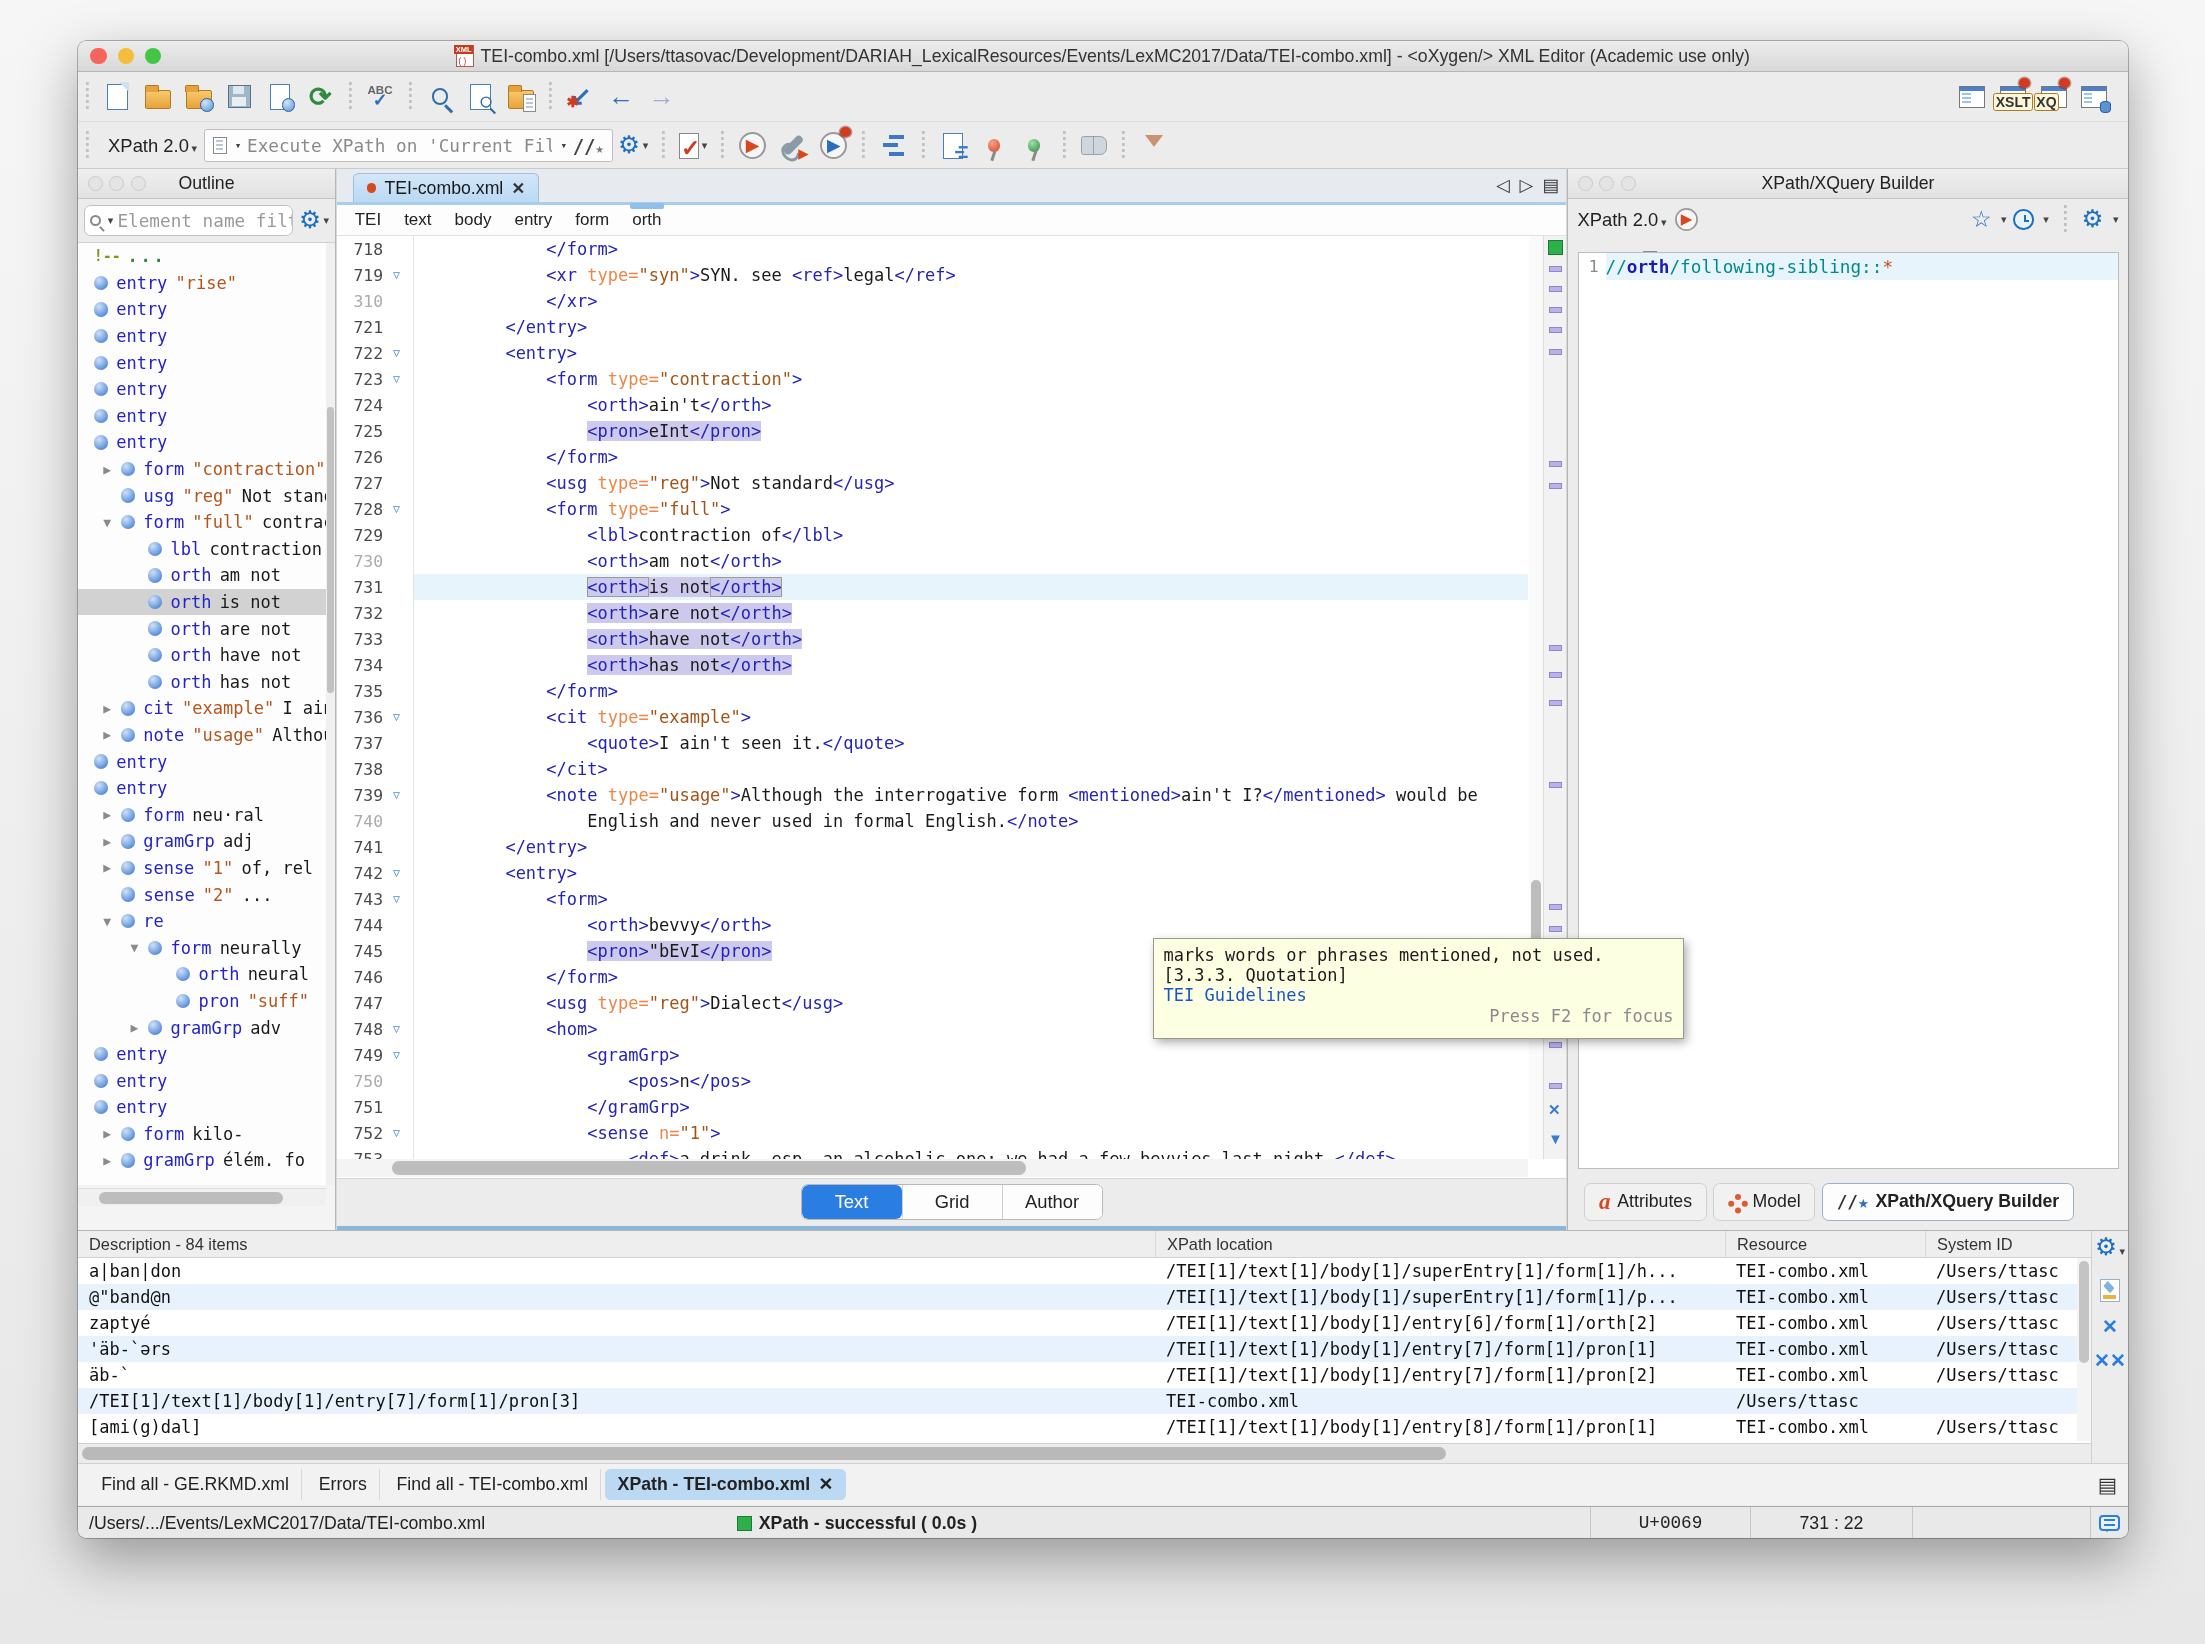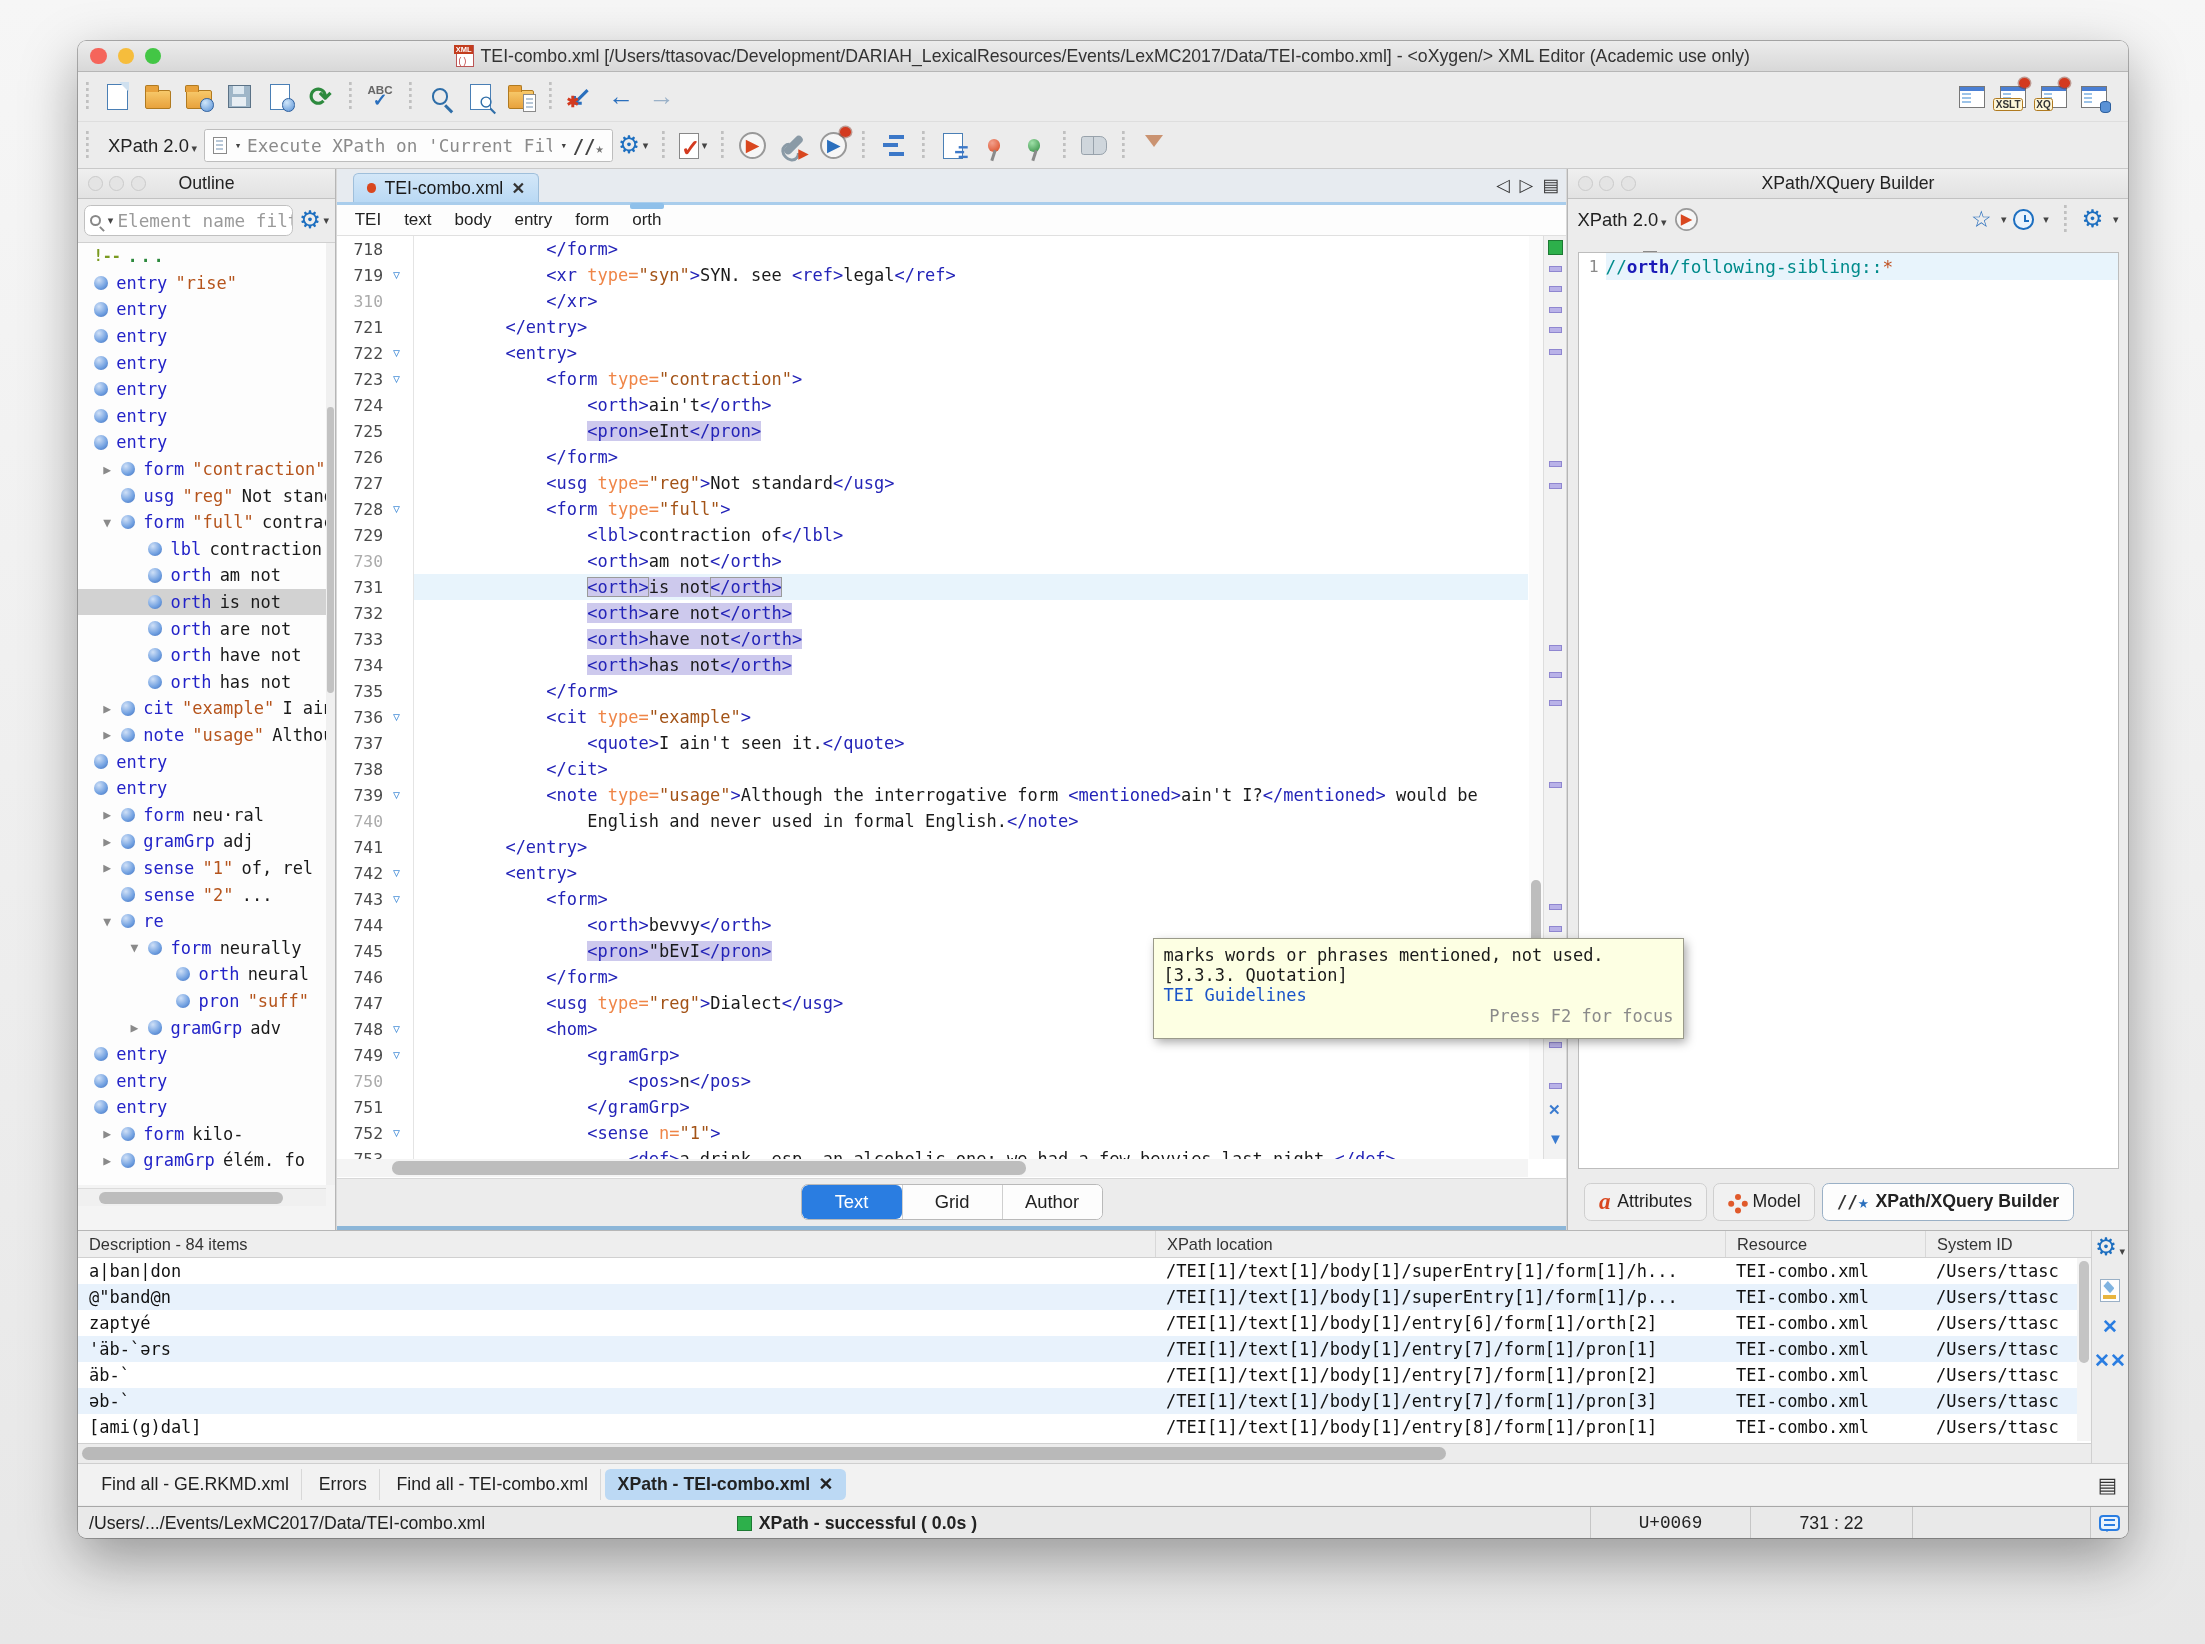--- a/index.html
+++ b/index.html
@@ -53,21 +53,21 @@
   [data-name="spell-check-icon"] { flex-direction:column; }
   .abc { font-size:11.6px; font-weight:bold; color:#666; line-height:9.5px; }
   .checkblue { color:#2a6fbd; font-size:17.7px; line-height:13.6px; font-weight:bold; }
   .i-lens { width:16.4px; height:16.4px; border:2.7px solid #2f6ea8; border-radius:50%; position:relative; }
   .i-lens::after { content:""; position:absolute; width:2.7px; height:9.5px; background:#2f6ea8;
                    left:13.6px; top:13.6px; transform:rotate(-45deg); }
   .i-asterisk { position:absolute; left:1.4px; bottom:1.4px; color:#d33a1f; font-size:15px; font-weight:bold; }
   .i-bug { position:absolute; right:-1.4px; top:-2.7px; width:11px; height:9.5px; background:#d33a1f; border-radius:50%;
            box-shadow:0 0 0 1.4px rgba(120,30,10,.4); }
   .i-label { position:absolute; left:-4.1px; bottom:1.4px; background:#fdf6d8; border:1.4px solid #b07a20;
-             border-radius:2.7px; font-size:10px; font-weight:bold; color:#333; padding:0 1.4px; }
+             border-radius:2.7px; font-size:14px; font-weight:bold; color:#333; padding:0 1.4px; }
   .i-panelpage { width:26px; height:22px; border:1.4px solid #777; background:#fff; position:relative; }
   .i-panelpage::before { content:""; position:absolute; left:0; top:0; right:0; height:4.8px; background:#4a7fd4; }
   .i-panelpage::after { content:""; position:absolute; left:2px; top:6.8px; width:8.2px; height:11px;
                         background:repeating-linear-gradient(#9cc3e8 0 2px, transparent 2px 4.1px); }
   .i-cyl { position:absolute; right:-1.4px; bottom:-1.4px; width:11px; height:12.3px; background:#5a92d6;
            border-radius:4.8px/3.4px; border:1.4px solid #2c5f9e; }
   .i-validdoc { width:20.5px; height:26px; background:#fff; border:1.4px solid #888; position:relative; }
   .i-validdoc::after { content:"✓"; position:absolute; left:1.4px; top:1.4px; color:#d33a1f; font-size:23px; font-weight:bold; }
   .i-playcirc { width:27px; height:27px; border:2px solid #999; border-radius:50%; background:#f6f6f6;
                 display:flex; align-items:center; justify-content:center; }
@@ -1005,21 +1005,20 @@
             <div data-name="result-resource">TEI-combo.xml</div>
             <div data-name="result-system-id">/Users/ttasc</div>
           </div>
           <div class="rgrid rrow" data-name="result-row">
             <div data-name="result-description">äb-`</div>
             <div data-name="result-xpath-location">/TEI[1]/text[1]/body[1]/entry[7]/form[1]/pron[2]</div>
             <div data-name="result-resource">TEI-combo.xml</div>
             <div data-name="result-system-id">/Users/ttasc</div>
           </div>
           <div class="rgrid rrow" data-name="result-row">
-            <div data-name="result-description">əb-`</div>
             <div data-name="result-xpath-location">/TEI[1]/text[1]/body[1]/entry[7]/form[1]/pron[3]</div>
             <div data-name="result-resource">TEI-combo.xml</div>
             <div data-name="result-system-id">/Users/ttasc</div>
           </div>
           <div class="rgrid rrow" data-name="result-row">
             <div data-name="result-description">[ami(g)dal]</div>
             <div data-name="result-xpath-location">/TEI[1]/text[1]/body[1]/entry[8]/form[1]/pron[1]</div>
             <div data-name="result-resource">TEI-combo.xml</div>
             <div data-name="result-system-id">/Users/ttasc</div>
           </div>

